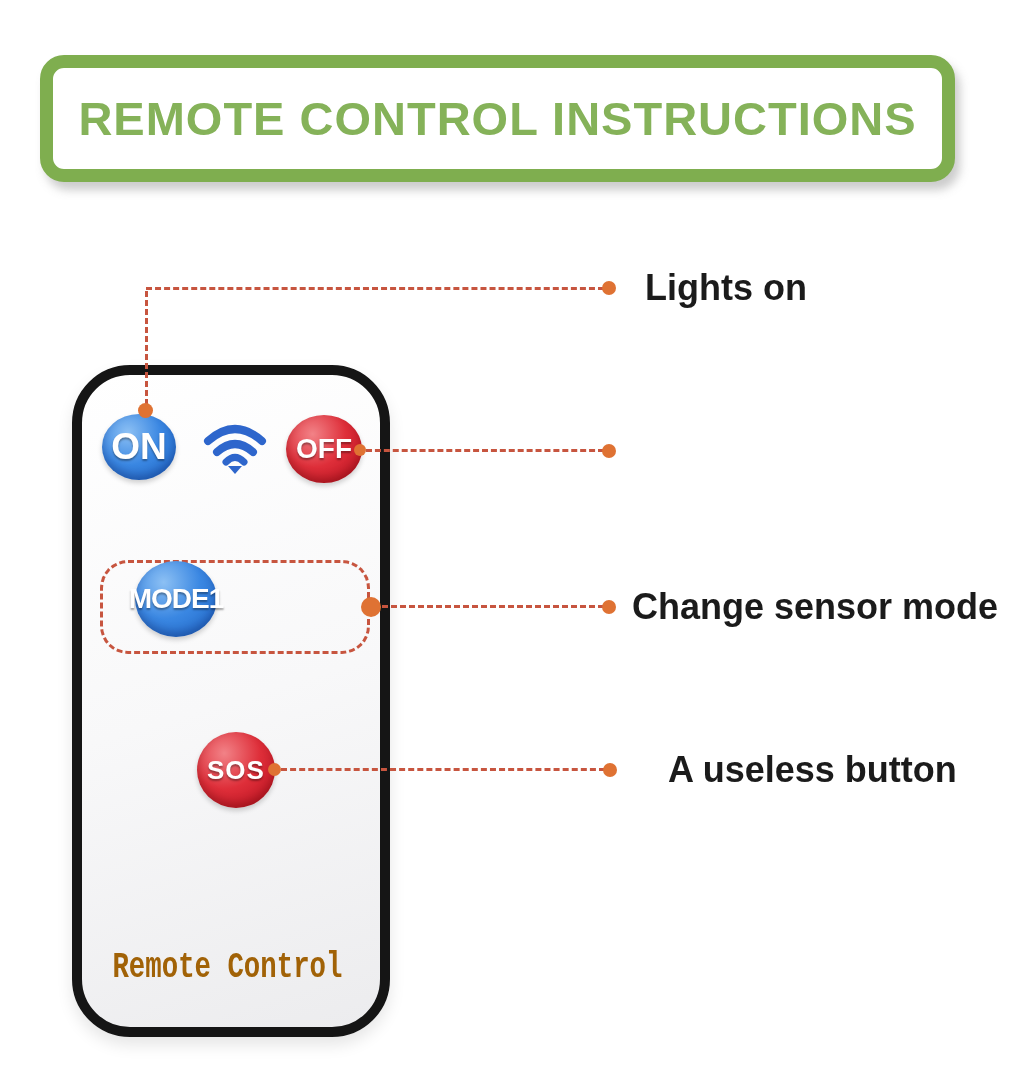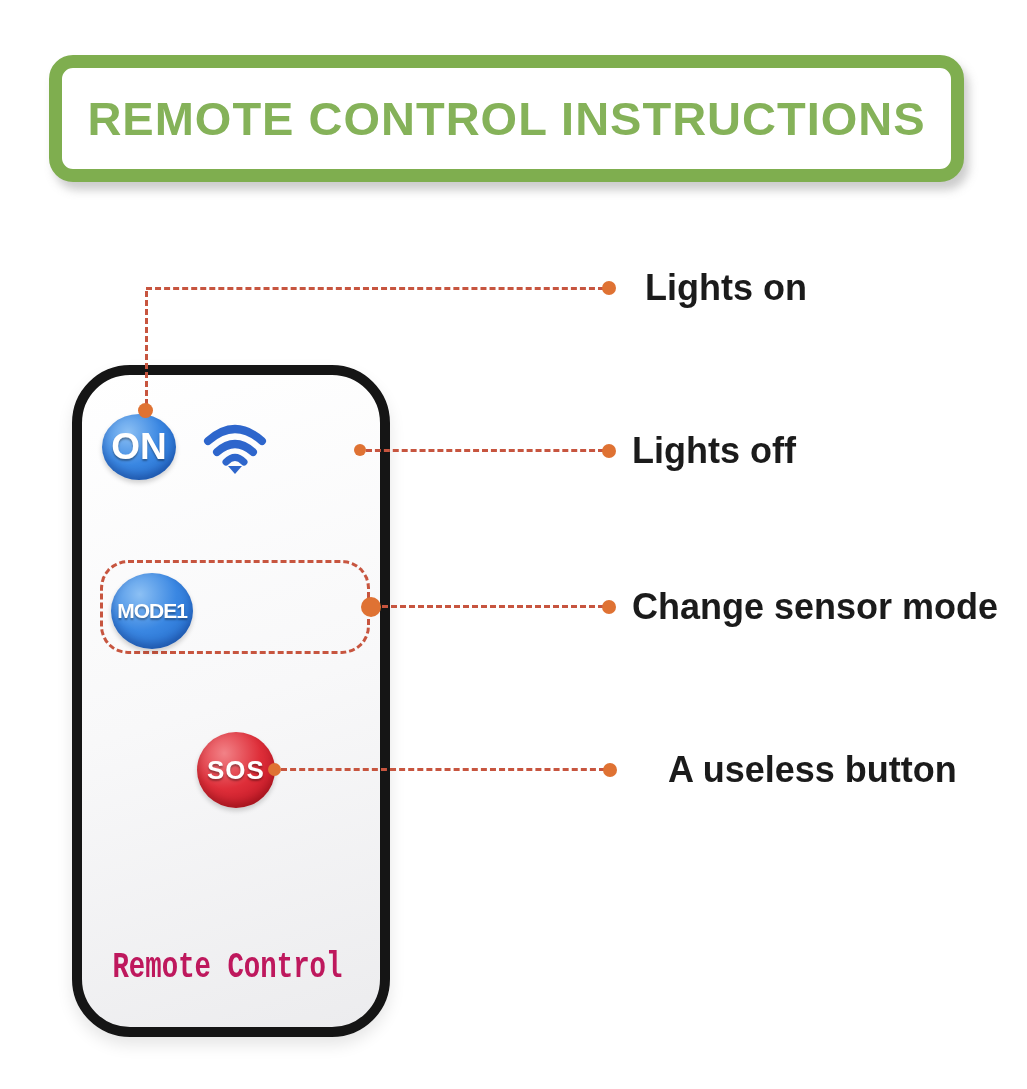--- a/index.html
+++ b/index.html
@@ -1,45 +1,45 @@
 <!DOCTYPE html>
 <html><head>
 <meta charset="utf-8">
 <style>
   html,body{margin:0;padding:0;background:#ffffff;}
   .canvas{position:relative;width:1027px;height:1089px;background:#ffffff;overflow:hidden;
           font-family:"Liberation Sans",sans-serif;}
 
   
-  .title-box{position:absolute;left:49px;top:55px;width:915px;height:127px;box-sizing:border-box;
+  .title-box{position:absolute;left:40px;top:55px;width:915px;height:127px;box-sizing:border-box;
              border:13px solid #7fae4f;border-radius:24px;background:#ffffff;
              box-shadow:5px 8px 10px rgba(110,110,110,.35);
              display:flex;align-items:center;justify-content:center;}
   .title-text{font-weight:800;font-size:47px;letter-spacing:1px;color:#85b259;}
 
   
   .remote{position:absolute;left:72px;top:365px;width:318px;height:672px;box-sizing:border-box;
           border:10px solid #151515;border-radius:58px;
           background:linear-gradient(163deg,#ffffff 0%,#f8f8f9 50%,#ececee 100%);
           box-shadow:0 8px 16px rgba(0,0,0,.10);}
   .remote-label{position:absolute;left:72px;top:946px;width:258px;text-align:center;
-                font-family:"Liberation Mono",monospace;font-weight:700;font-size:37px;color:#be185d;}
+                font-family:"Liberation Mono",monospace;font-weight:700;font-size:37px;color:#a16207;}
   .remote-label span{display:inline-block;transform:scaleX(.74);transform-origin:center;white-space:nowrap;}
 
   
   .btn{position:absolute;display:flex;align-items:center;justify-content:center;border:none;padding:0;
        border-radius:50%;color:#ffffff;font-family:"Liberation Sans",sans-serif;font-weight:700;
        text-shadow:0 2px 2px rgba(0,0,0,.35);cursor:pointer;}
   .btn-blue{background:radial-gradient(circle at 35% 28%,#8cc0f4 0%,#3a87e2 48%,#1d63c4 100%);
             box-shadow:inset 0 -5px 8px rgba(0,10,70,.28),0 3px 5px rgba(0,0,0,.18);}
   .btn-red{background:radial-gradient(circle at 35% 28%,#f28287 0%,#de2e39 48%,#b60e1d 100%);
            box-shadow:inset 0 -5px 8px rgba(70,0,0,.28),0 3px 5px rgba(0,0,0,.18);}
   .btn-on {left:102px;top:414px;width:74px;height:66px;font-size:37px;}
   .btn-off{left:286px;top:415px;width:76px;height:68px;font-size:28px;}
-  .btn-mode{width:82px;height:76px;font-size:21px;letter-spacing:-1px;top:573px;}
+  .btn-mode{width:82px;height:76px;font-size:28px;letter-spacing:-1px;top:561px;margin-left:24px;}
   .btn-mode1{left:111px;} .btn-mode2{left:194px;} .btn-mode3{left:277px;}
   .btn-sos{left:197px;top:732px;width:78px;height:76px;font-size:26px;letter-spacing:1px;}
 
   .wifi{position:absolute;left:203px;top:420px;width:64px;height:54px;}
 
   .mode-group{position:absolute;left:100px;top:560px;width:270px;height:94px;box-sizing:border-box;
               border:3px dashed #c7553f;border-radius:28px;}
 
   
   .hline{position:absolute;height:0;border-top:3px dashed #c7553f;z-index:5;}
@@ -80,20 +80,21 @@
 
   <button class="btn btn-blue btn-on">ON</button>
 
   <svg class="wifi" viewBox="0 0 64 54">
     <path d="M5 21 Q32 -3 59 21" fill="none" stroke="#2e66cc" stroke-width="8" stroke-linecap="round"></path>
     <path d="M14 32 Q32 16 50 32" fill="none" stroke="#2e66cc" stroke-width="8" stroke-linecap="round"></path>
     <path d="M23 42 Q32 33 41 42" fill="none" stroke="#2e66cc" stroke-width="7" stroke-linecap="round"></path>
     <polygon points="25,46 39,46 32,54" fill="#2e66cc"></polygon>
   </svg>
 
+  <button class="btn btn-red btn-off">OFF</button>
 
   <div class="mode-group"></div>
   <button class="btn btn-blue btn-mode btn-mode1">MODE1</button>
 
   <button class="btn btn-red btn-sos">SOS</button>
 
   <div class="remote-label">
     <span>Remote Control</span>
   </div>
 
@@ -108,17 +109,16 @@
 
   <div class="hline mode-h"></div>
   <div class="dot dot-mode-start"></div>
   <div class="dot dot-mode-end"></div>
 
   <div class="hline sos-h"></div>
   <div class="dot dot-sos-start"></div>
   <div class="dot dot-sos-end"></div>
 
   <div class="note note-1">Lights on</div>
-  <div class="note note-2">Lights off</div>
   <div class="note note-3">Change sensor mode</div>
   <div class="note note-4">A useless button</div>
 
 </div>
 
 </body></html>

